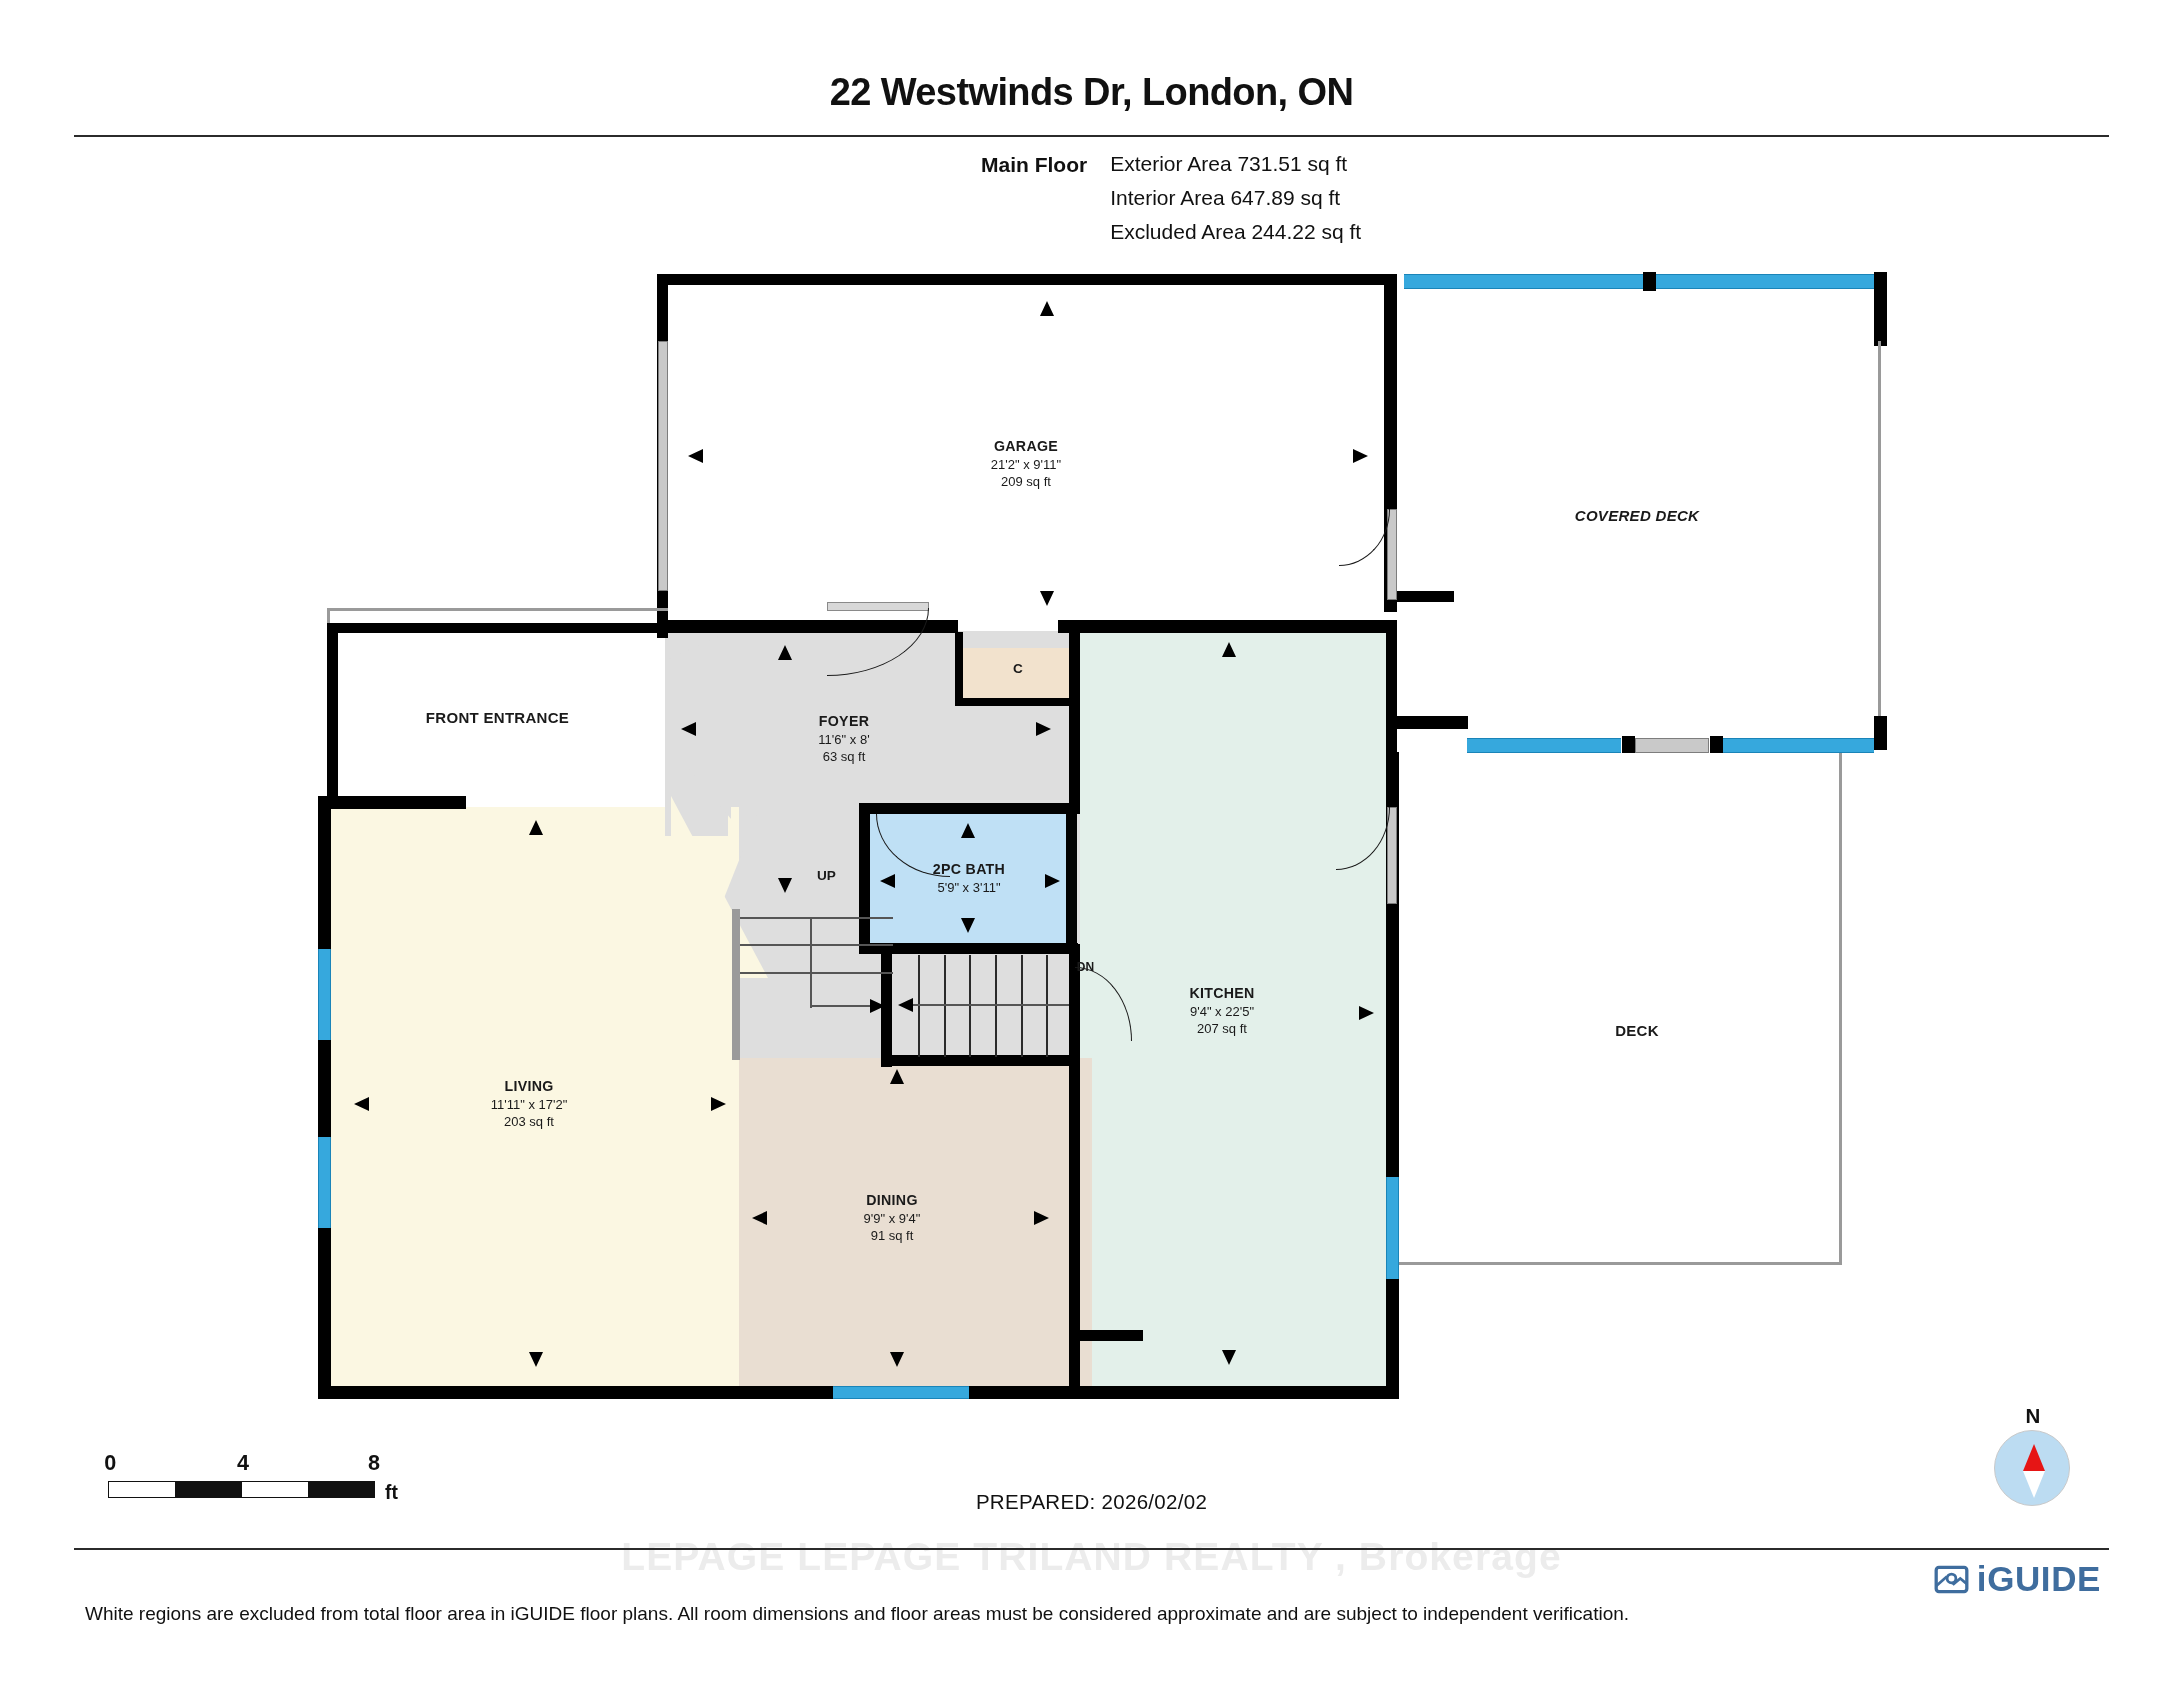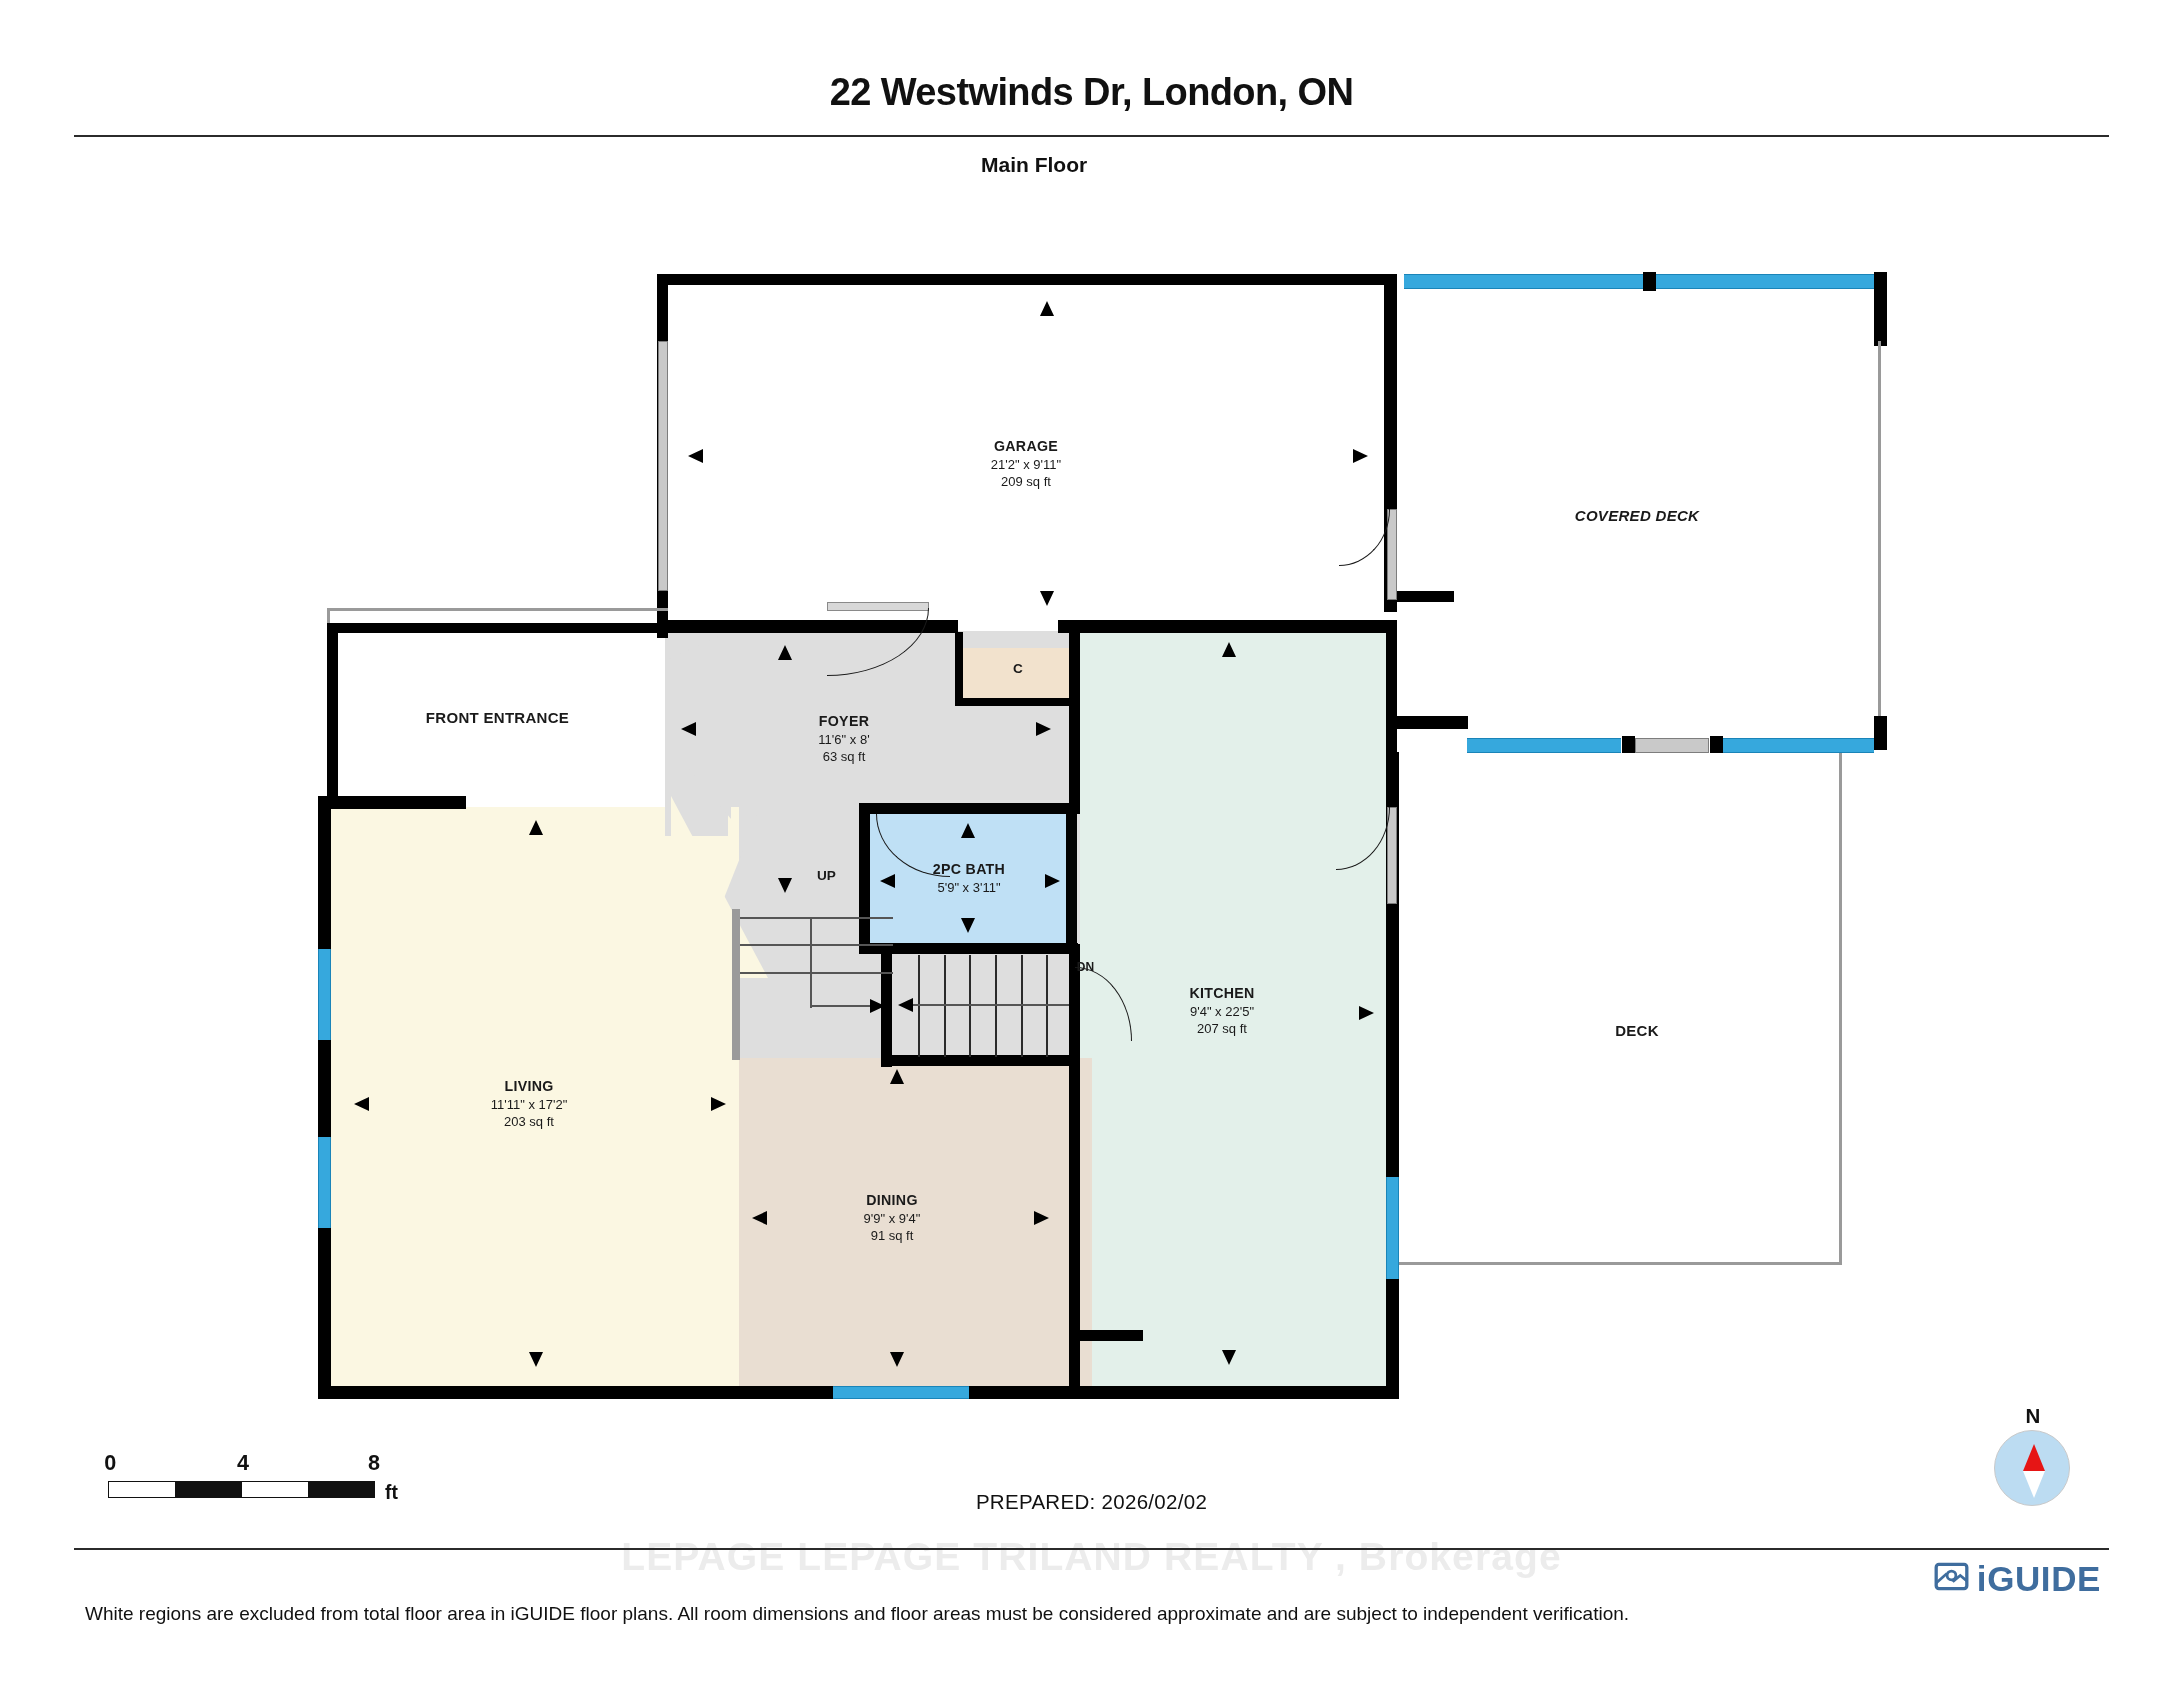--- a/index.html
+++ b/index.html
@@ -180,34 +180,39 @@
   }
   #needle-s {
     position: absolute; top: 67px; left: 44px;
     width: 0; height: 0;
     border-left: 11.4px solid transparent;
     border-right: 11.4px solid transparent;
     border-top: 27px solid #ffffff;
   }
 
   
-  #iguide { position: absolute; right: 82px; top: 1559px; display: flex; align-items: flex-start; gap: 8px; }
+  #iguide { position: absolute; right: 82px; top: 1559px; display: flex; align-items: center; gap: 8px; }
   #iguide-mark { width: 35px; height: 35px; }
   #iguide-text { font-size: 35px; font-weight: bold; color: #3f6d9e; letter-spacing: 0.6px; }
 </style>
 </head>
 <body>
 
 <div id="page">
 
   <div id="title">22 Westwinds Dr, London, ON</div>
   <div id="title-rule"></div>
 
   <div id="summary">
     <div id="summary-floor">Main Floor</div>
+    <div id="summary-lines">
+      <div class="summary-line">Exterior Area 731.51 sq ft</div>
+      <div class="summary-line">Interior Area 647.89 sq ft</div>
+      <div class="summary-line">Excluded Area 244.22 sq ft</div>
+    </div>
   </div>
 
   <div id="plan">
 
     <div class="fill f-garage" style="left:668px; top:283px; width:728px; height:338px;"></div>
     <div class="fill f-foyer" style="left:722px; top:631px; width:364px; height:273px;"></div>
     <div class="fill f-foyer" style="left:739px; top:887px; width:341px; height:171px;"></div>
     <div class="fill f-closet" style="left:961px; top:648px; width:114px; height:50px;"></div>
     <div class="fill f-bath" style="left:870px; top:813px; width:196px; height:139px;"></div>
     <div class="fill f-kitchen" style="left:1080px; top:631px; width:307px; height:756px;"></div>

